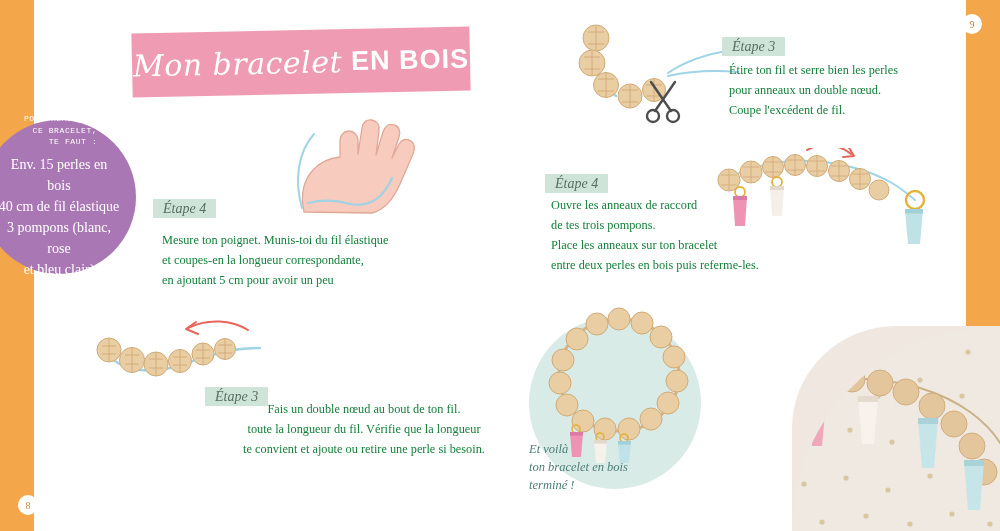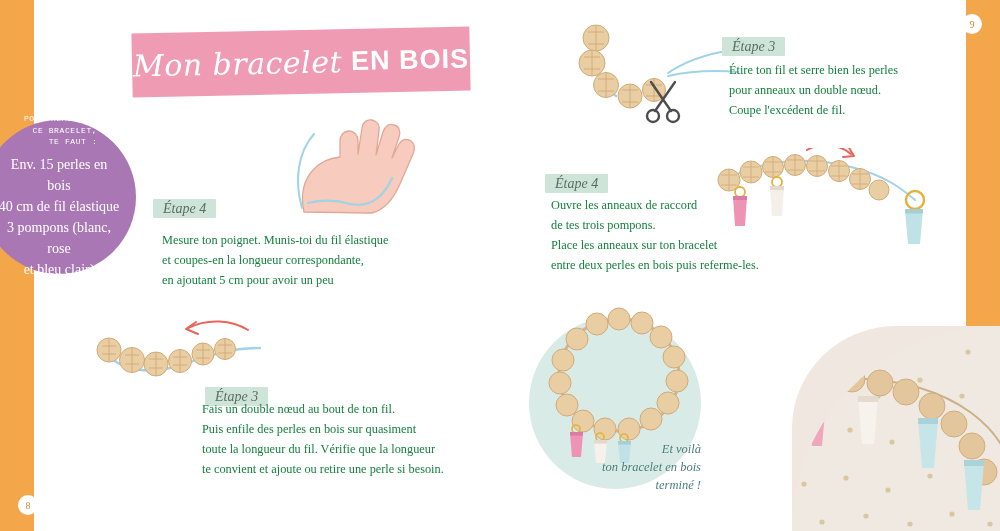--- a/index.html
+++ b/index.html
@@ -82,21 +82,21 @@
 
   
   .hand-wrap{position:absolute;left:280px;top:108px;width:150px;height:110px;}
 
   
   .voila-circle{
     position:absolute;left:529px;top:317px;width:172px;height:172px;border-radius:50%;
     background:#d8ebe6;
   }
   .voila-text{
-    position:absolute;left:529px;top:440px;width:172px;text-align:right;
+    position:absolute;left:529px;top:440px;width:172px;text-align:left;
     font-family:"Liberation Serif", serif;font-style:italic;color:#4c7e78;
     font-size:12.5px;line-height:1.45;
   }
 
   
   .photo{
     position:absolute;right:0;bottom:0;width:208px;height:205px;border-radius:50% 0 0 0;
     background:#efe7e0;
     overflow:hidden;
   }
@@ -166,23 +166,22 @@
             <path d="M111 31 L111 53 M104 38 L118 38 M104 46 L118 46"></path>
             <path d="M133 27 L133 48 M126 33 L140 33 M126 41 L140 41"></path>
           </g>
         </g>
         <path d="M96 16 C116 6 140 8 156 18" fill="none" stroke="#e8655b" stroke-width="2" stroke-linecap="round"></path>
         <path d="M104 10 L94 17 L106 22" fill="none" stroke="#e8655b" stroke-width="2" stroke-linecap="round" stroke-linejoin="round"></path>
       </svg>
     </div>
 
     <div class="step-tag" style="left:205px;top:387px;">Étape 3</div>
-    <div class="step-body" style="left:202px;top:400px;width:300px;">
+    <div class="step-body" style="left:214px;top:400px;width:300px;text-align:center;">
       <div>Fais un double nœud au bout de ton fil.</div>
-      <div>Puis enfile des perles en bois sur quasiment</div>
       <div>toute la longueur du fil. Vérifie que la longueur</div>
       <div>te convient et ajoute ou retire une perle si besoin.</div>
     </div>
   </div>
 
   <div class="right-page">
 
     <div class="right-gutter"></div>
     <div class="folio right">9</div>
 

